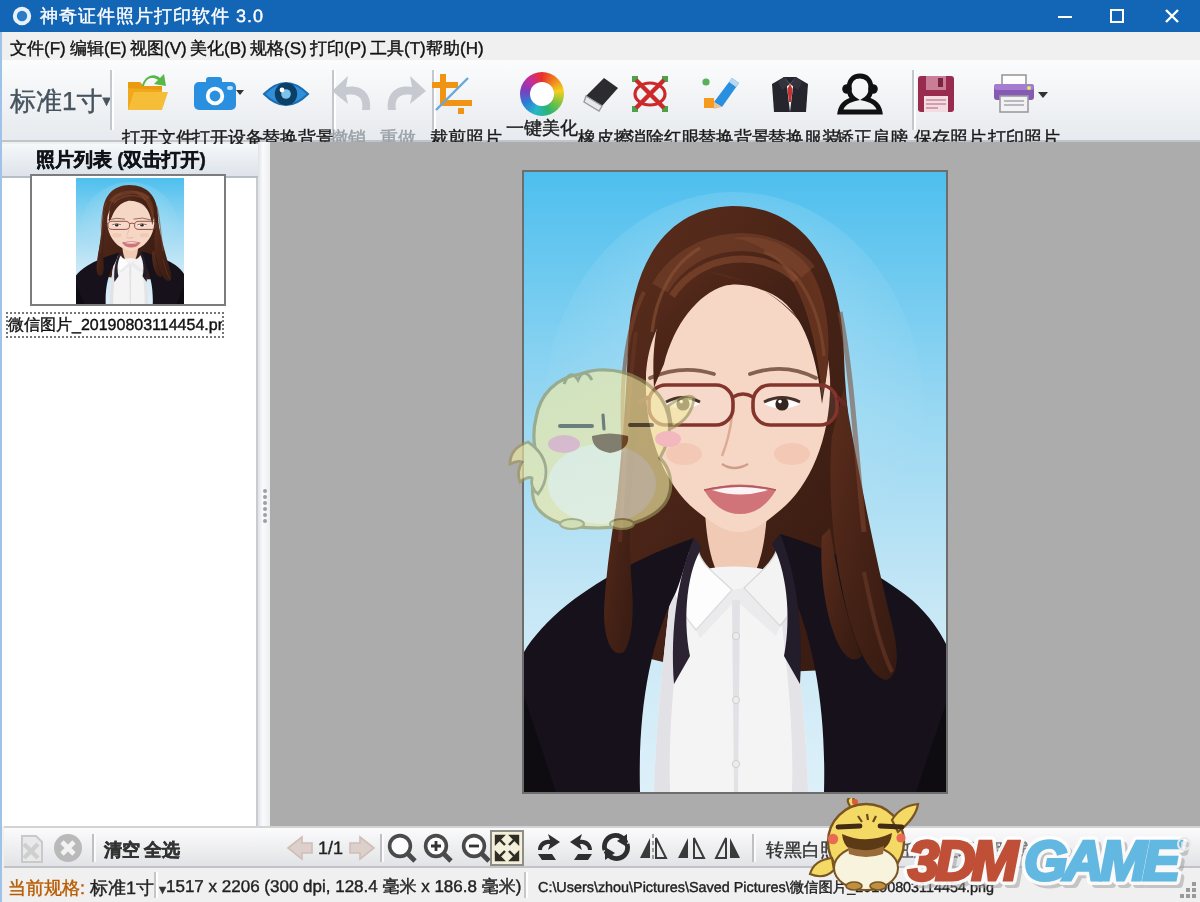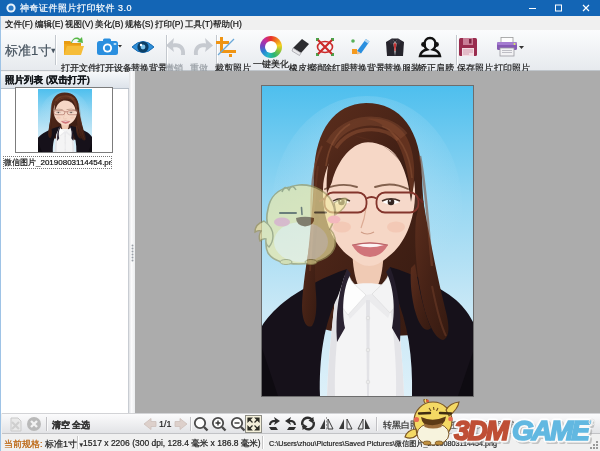--- a/index.html
+++ b/index.html
@@ -12,21 +12,21 @@
 .mi{position:absolute;top:3px}
 
 #toolbar{left:0;top:30px;width:600px;height:41px;background:linear-gradient(#fbfcfd,#e7eaee);border-bottom:1px solid #bfc5cb;box-sizing:border-box}
 .tsep{position:absolute;top:5px;width:1px;height:30px;background:#c3c8ce;border-right:1px solid #fff}
 .tbtn{position:absolute;}
 .tlab{font-size:9px;color:#1a1a1a;white-space:nowrap}
 .tlab.dis{color:#9aa0a6}
 #spec{left:5px;top:12px;font-size:13px;font-weight:normal;color:#46535f}
 
 #phead{left:0;top:72px;width:129px;height:17px;background:linear-gradient(#f6f8fa,#dde3ea);border-bottom:1px solid #b6bec7;box-sizing:border-box}
-#phead span{position:absolute;left:5px;top:2px;font-size:9.5px;font-weight:bold;color:#101418}
+#phead span{position:absolute;left:18px;top:2px;font-size:9.5px;font-weight:bold;color:#101418}
 #plist{left:0;top:89px;width:129px;height:324px;background:#fff;border-right:1px solid #c8ccd2;box-sizing:border-box}
 #thumbbox{left:15px;top:-2px;width:96px;height:64px;background:#fff;border:1px solid #7c7c7c}
 #fname{left:3px;top:66.5px;width:107px;height:11px;border:1px dotted #777;font-size:8px;color:#111;text-align:center;white-space:nowrap;overflow:hidden;line-height:11px}
 
 #split{left:129px;top:71px;width:6px;height:342px;background:linear-gradient(to right,#dfe1e4,#fbfbfc 40%,#eceef0)}
 
 #canvas{left:135px;top:71px;width:465px;height:342px;background:#acacac}
 #photo{left:126px;top:14px;width:211px;height:310px;border:1px solid #6d6d6d}
 
 #btool{left:2px;top:413px;width:600px;height:21px;background:linear-gradient(#fbfbfc,#e2e3e6);border-top:1px solid #d2d3d6;border-bottom:1px solid #c2c3c6;box-sizing:border-box}

